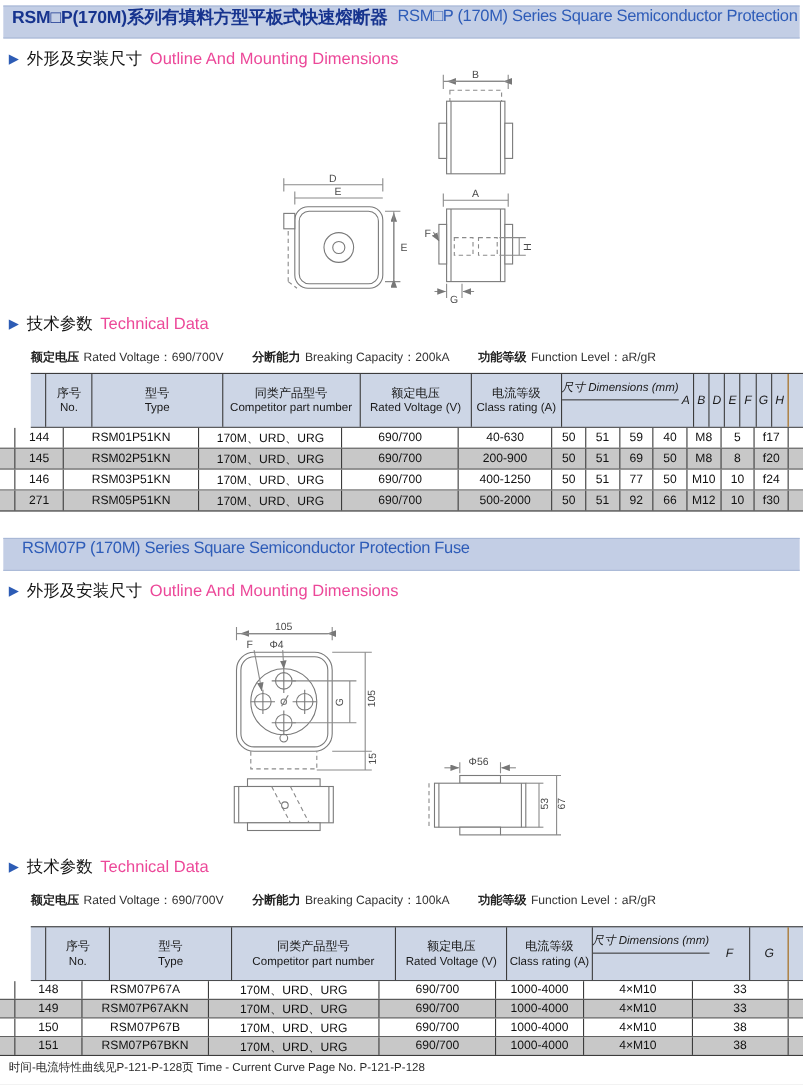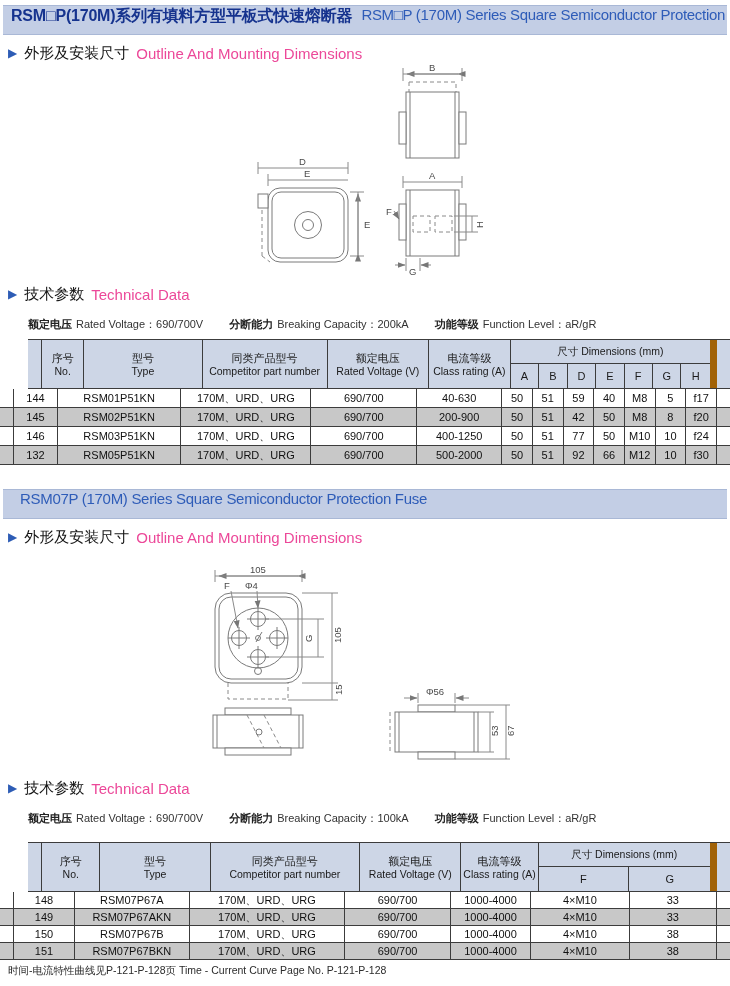--- a/index.html
+++ b/index.html
@@ -26,21 +26,21 @@
 
   
   .tbl{left:0;right:0;}
   .thead{display:flex;height:50px;background:#cdd6e6;border-top:1px solid #3c3c3c;
          border-bottom:1px solid #3c3c3c;padding:0 13px;box-sizing:border-box;margin-left:28px;}
   .hc{display:flex;flex-direction:column;justify-content:center;align-items:center;
       border-right:1px solid #3c3c3c;box-sizing:border-box;text-align:center;}
   .hc.first{border-left:1px solid #3c3c3c;}
   .hzh{font-size:11px;line-height:14px;color:#1a1a1a;}
   .hen{font-size:10.5px;line-height:13px;color:#1a1a1a;}
-  .hdims{display:flex;flex-direction:column;border-right:7px solid #a16207;box-sizing:border-box;}
+  .hdims{display:flex;flex-direction:row;border-right:1px solid #a16207;box-sizing:border-box;font-style:italic;}
   .hdims-title{height:24px;border-bottom:1px solid #3c3c3c;display:flex;align-items:center;
                justify-content:center;font-size:10.5px;color:#1a1a1a;box-sizing:border-box;}
   .hdims-sub{display:flex;flex:1;}
   .hsub{display:flex;align-items:center;justify-content:center;font-size:11px;color:#1a1a1a;box-sizing:border-box;}
   .hsub:not(:last-child){border-right:1px solid #3c3c3c;}
   .trow{display:flex;padding:0 13px;box-sizing:border-box;border-bottom:1px solid #3c3c3c;background:#ffffff;}
   .trow.alt{background:#c8c8c8;}
   .c{display:flex;align-items:center;justify-content:center;font-size:11px;color:#111;
      border-right:1px solid #3c3c3c;box-sizing:border-box;white-space:nowrap;overflow:hidden;}
   .c.first{border-left:1px solid #3c3c3c;}
@@ -202,42 +202,42 @@
         <div class="c" style="width: 4.35717%;">f17</div>
       </div>
       <div class="trow alt" style="height: 19px;">
         <div class="c first" style="width: 6.4%;">145</div>
         <div class="c" style="width: 17.5%;">RSM02P51KN</div>
         <div class="c" style="width: 18.5%;">170M、URD、URG</div>
         <div class="c" style="width: 15%;">690/700</div>
         <div class="c" style="width: 12.1%;">200-900</div>
         <div class="c" style="width: 4.35714%;">50</div>
         <div class="c" style="width: 4.35714%;">51</div>
-        <div class="c" style="width: 4.35714%;">42</div>
+        <div class="c" style="width: 4.35714%;">69</div>
         <div class="c" style="width: 4.35714%;">50</div>
         <div class="c" style="width: 4.35714%;">M8</div>
         <div class="c" style="width: 4.35714%;">8</div>
         <div class="c" style="width: 4.35717%;">f20</div>
       </div>
       <div class="trow" style="height: 19px;">
         <div class="c first" style="width: 6.4%;">146</div>
         <div class="c" style="width: 17.5%;">RSM03P51KN</div>
         <div class="c" style="width: 18.5%;">170M、URD、URG</div>
         <div class="c" style="width: 15%;">690/700</div>
         <div class="c" style="width: 12.1%;">400-1250</div>
         <div class="c" style="width: 4.35714%;">50</div>
         <div class="c" style="width: 4.35714%;">51</div>
         <div class="c" style="width: 4.35714%;">77</div>
         <div class="c" style="width: 4.35714%;">50</div>
         <div class="c" style="width: 4.35714%;">M10</div>
         <div class="c" style="width: 4.35714%;">10</div>
         <div class="c" style="width: 4.35717%;">f24</div>
       </div>
       <div class="trow alt" style="height: 19px;">
-        <div class="c first" style="width: 6.4%;">132</div>
+        <div class="c first" style="width: 6.4%;">271</div>
         <div class="c" style="width: 17.5%;">RSM05P51KN</div>
         <div class="c" style="width: 18.5%;">170M、URD、URG</div>
         <div class="c" style="width: 15%;">690/700</div>
         <div class="c" style="width: 12.1%;">500-2000</div>
         <div class="c" style="width: 4.35714%;">50</div>
         <div class="c" style="width: 4.35714%;">51</div>
         <div class="c" style="width: 4.35714%;">92</div>
         <div class="c" style="width: 4.35714%;">66</div>
         <div class="c" style="width: 4.35714%;">M12</div>
         <div class="c" style="width: 4.35714%;">10</div>

